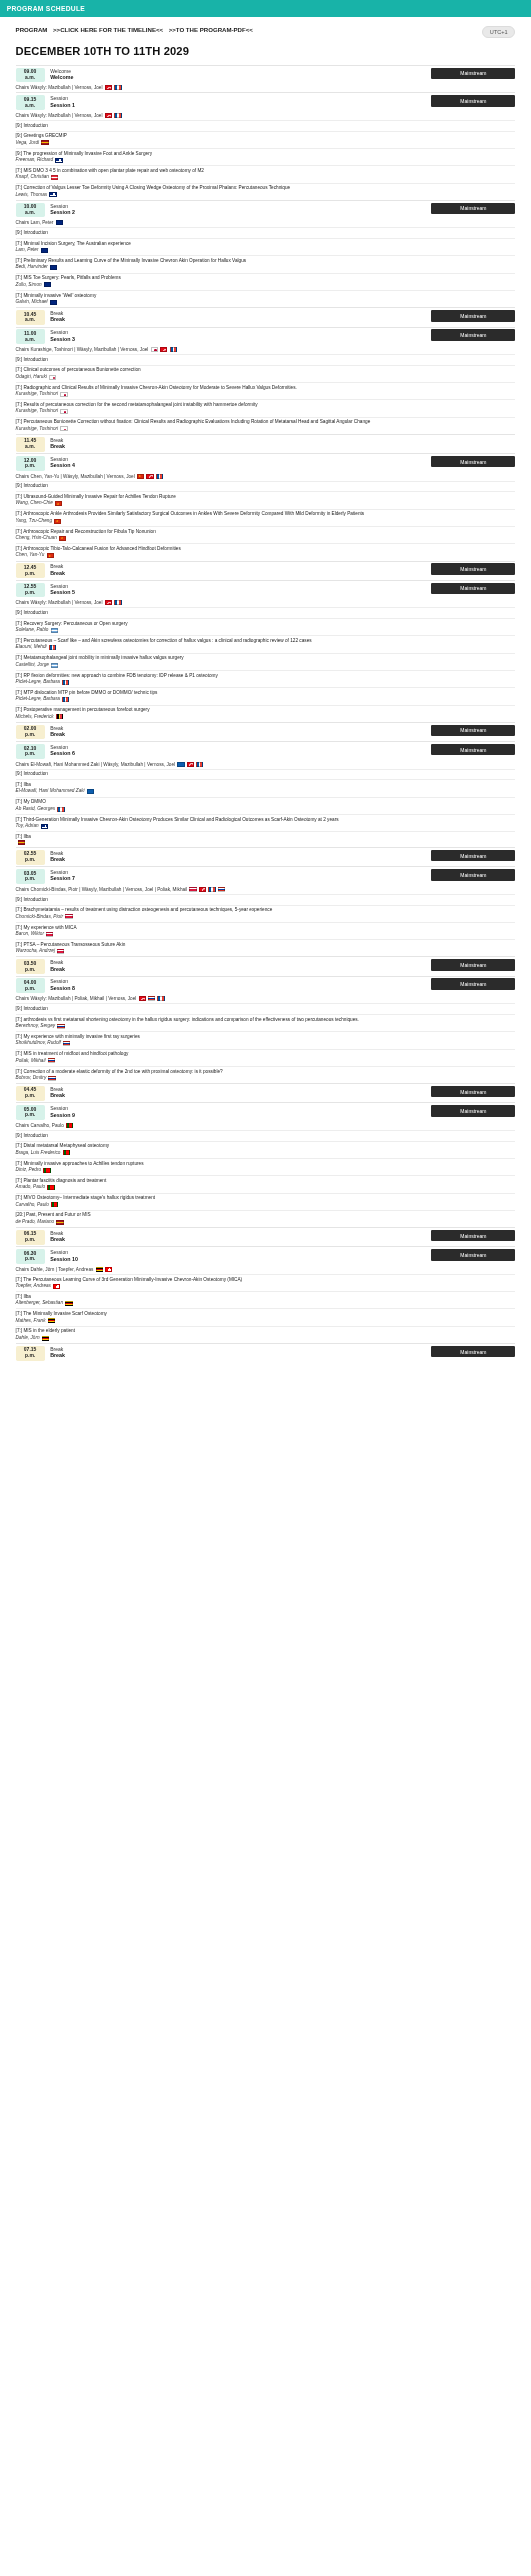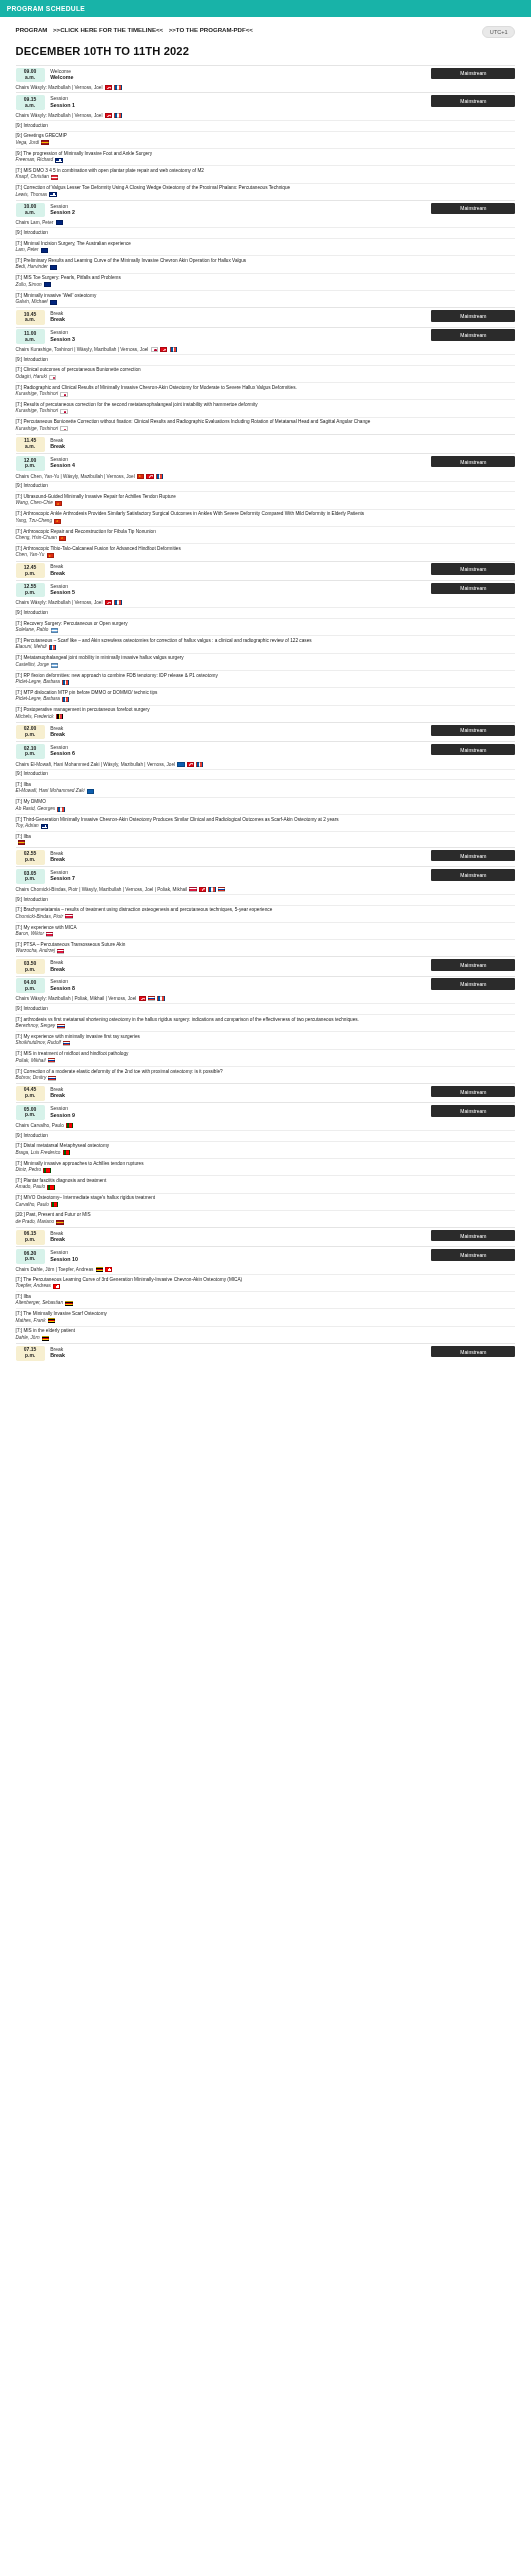--- a/index.html
+++ b/index.html
@@ -194,21 +194,21 @@
     <span>PROGRAM SCHEDULE</span>
   </div>
 
   <div class="header">
     <div class="navline">
       <a class="nav-a" href="#">PROGRAM</a>
       <a class="nav-b" href="#">&gt;&gt;CLICK HERE FOR THE TIMELINE&lt;&lt;</a>
       <a class="nav-c" href="#">&gt;&gt;TO THE PROGRAM-PDF&lt;&lt;</a>
       <span class="utc-chip">UTC+1</span>
     </div>
-    <div class="title">DECEMBER 10TH TO 11TH 2022</div>
+    <div class="title">DECEMBER 10TH TO 11TH 2029</div>
   </div>
 
   <div class="schedule">
       <div class="row first">
         <div class="time session">09.00<br>a.m.</div>
         <div class="rowmain">
           <div class="kind">Welcome</div>
           <div class="sessname">Welcome</div>
         </div>
         <div class="stream">

